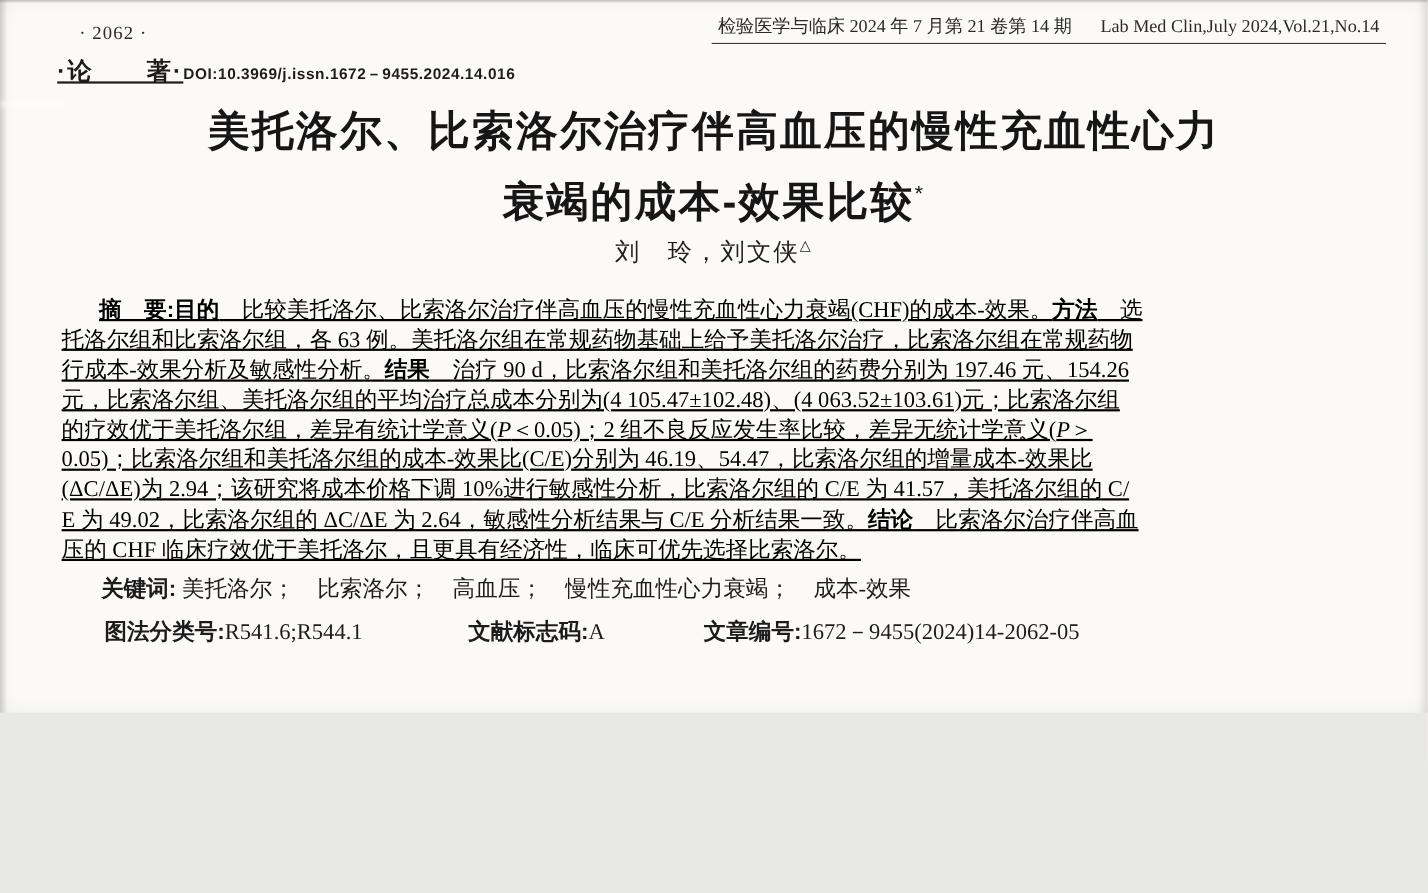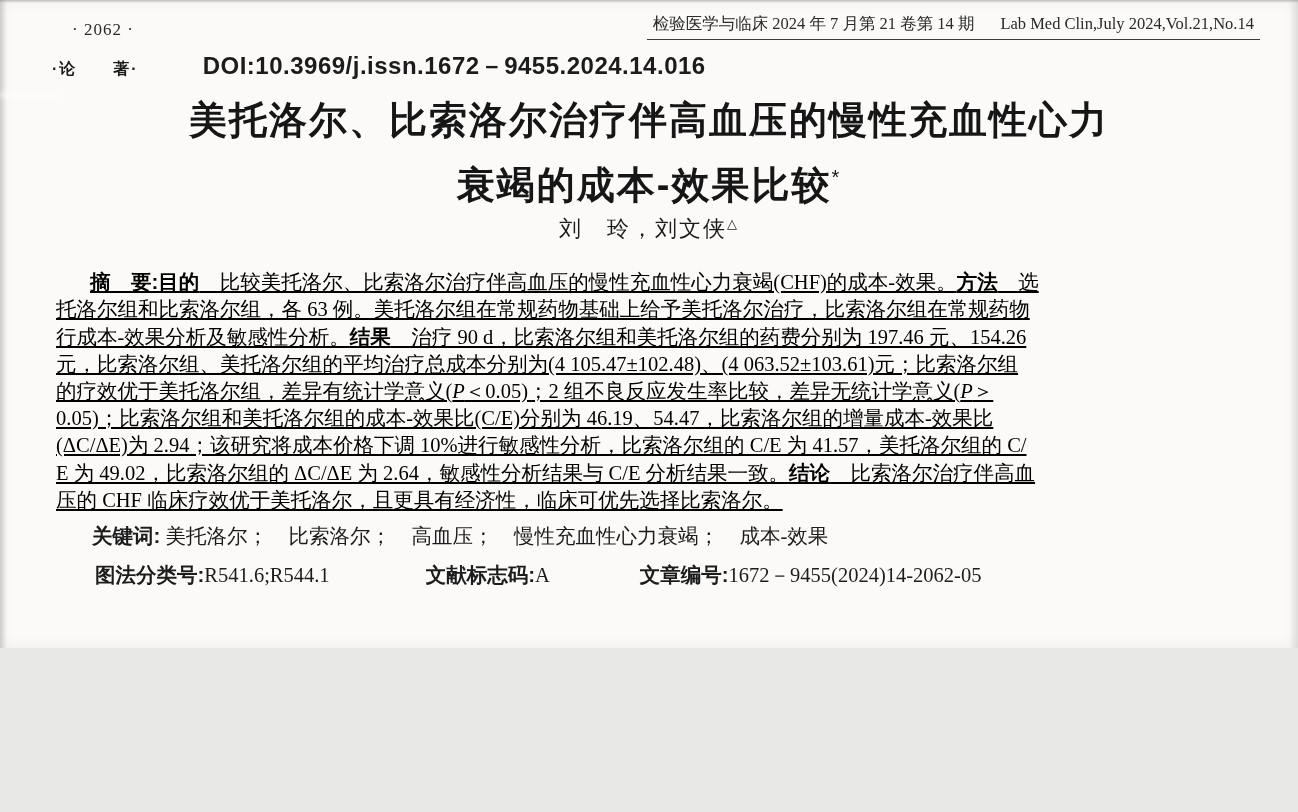--- a/index.html
+++ b/index.html
@@ -52,22 +52,22 @@
     border-bottom: 1.5px solid #3a3a38; padding: 0 6px 4px 6px;
     white-space: nowrap;
   }
   .journal-line .gap { display:inline-block; width: 26px; }
 
   .doi-row {
     display: flex; align-items: baseline;
     padding: 10px 0 0 52px; height: 42px;
     font-size: 21px;
   }
-  .column-mark { letter-spacing: 2px; font-size: 16px; }
-  .doi-text { margin-left: 64px; font-size: 24px; letter-spacing: .5px; }
+  .column-mark { letter-spacing: 2px; font-size: 22px; text-decoration: underline; }
+  .doi-text { font-size: 14px; letter-spacing: .5px; }
 
   .title-block {
     margin-top: 10px; text-align: center;
     font-size: 38px; line-height: 57px; letter-spacing: 2px; color:#161616;
   }
   .title-block sup { font-size: 20px; font-weight: 400; vertical-align: super; }
 
   .authors-line { text-align: center; font-size: 22px; letter-spacing: 2px; }
   .authors-line sup { font-size: 13px; }
   .affiliation-line { margin-top: 10px; text-align: center; font-size: 19px; letter-spacing: 3px; color:#222; }

